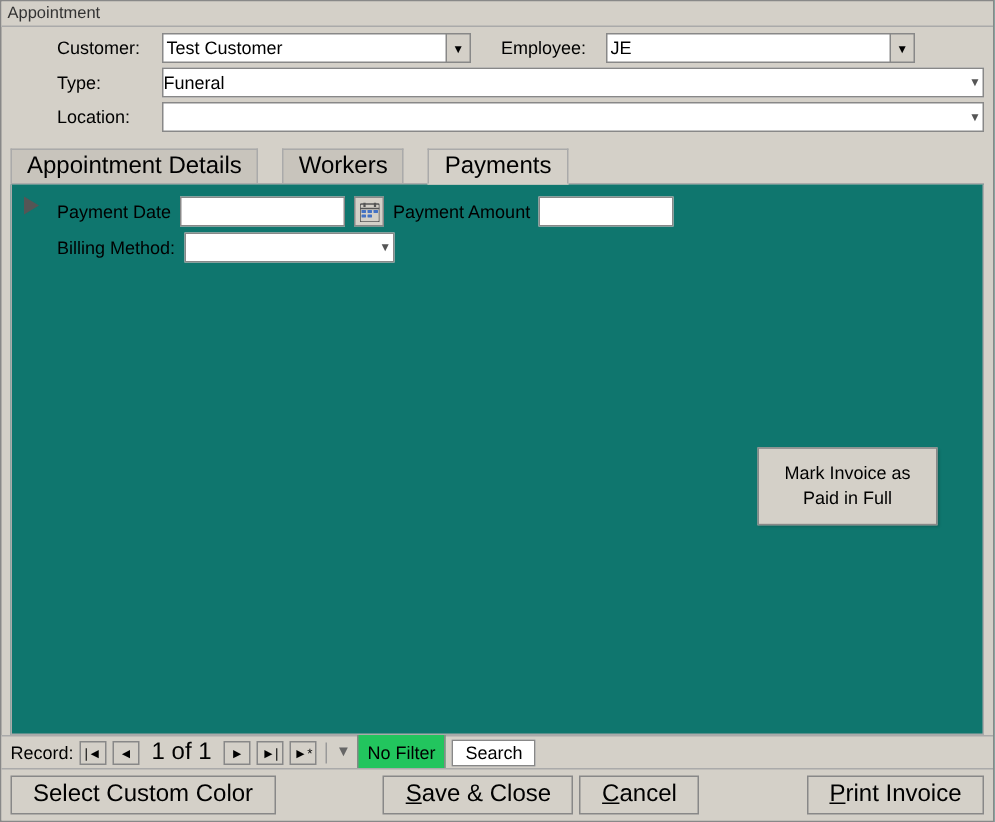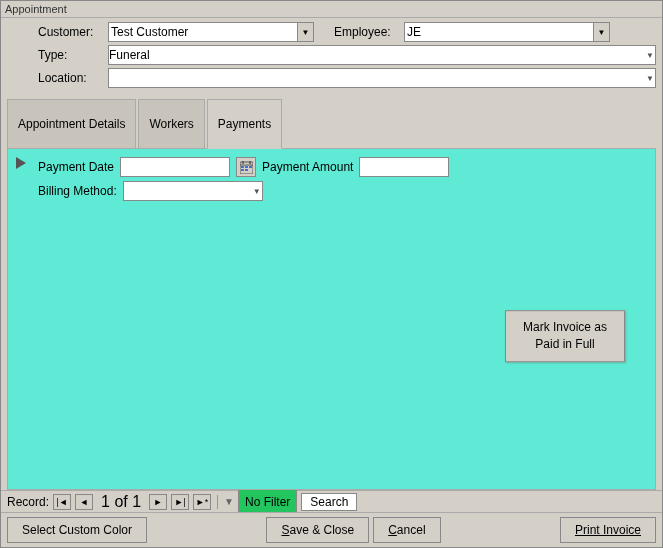--- a/index.html
+++ b/index.html
@@ -81,42 +81,42 @@
       border-left: none;
     }
 
     .tabs-area {
       display: flex;
       margin: 4px 6px 0 6px;
       border-bottom: 1px solid #aaa;
     }
 
     .tab {
-      padding: 17px 10px;
+      padding: 2px 10px;
       border: 1px solid #aaa;
       border-bottom: none;
       background: #c8c4bc;
       cursor: pointer;
-      font-size: 12px;
-      margin-right: 2px;
+      font-size: 16px;
+      margin-right: 16px;
     }
 
     .tab.active {
       background: #d4d0c8;
       border-bottom: 1px solid #d4d0c8;
       margin-bottom: -1px;
       z-index: 1;
     }
 
     .tab-content {
       flex: 1;
       margin: 0 6px;
       border: 1px solid #aaa;
       border-top: none;
-      background: #5eead4;
+      background: #0f766e;
       position: relative;
       overflow: hidden;
     }
 
     .tab-panel {
       padding: 8px;
       height: 100%;
     }
 
     .triangle-right {
@@ -269,31 +269,30 @@
       background: #d4d0c8;
       border-top: 1px solid #aaa;
       gap: 4px;
     }
 
     .bottom-btn {
       height: 26px;
       border: 1px solid #888;
       background: #d4d0c8;
       padding: 0 14px;
-      font-size: 12px;
+      font-size: 16px;
       cursor: pointer;
     }
 
     .bottom-btn-left {
       margin-right: auto;
     }
 
     .bottom-btn-right {
       margin-left: auto;
-      text-decoration: underline;
     }
 
     .location-row {
       display: flex;
       align-items: center;
     }
 
     .full-select-wrapper {
       position: relative;
       flex: 1;

